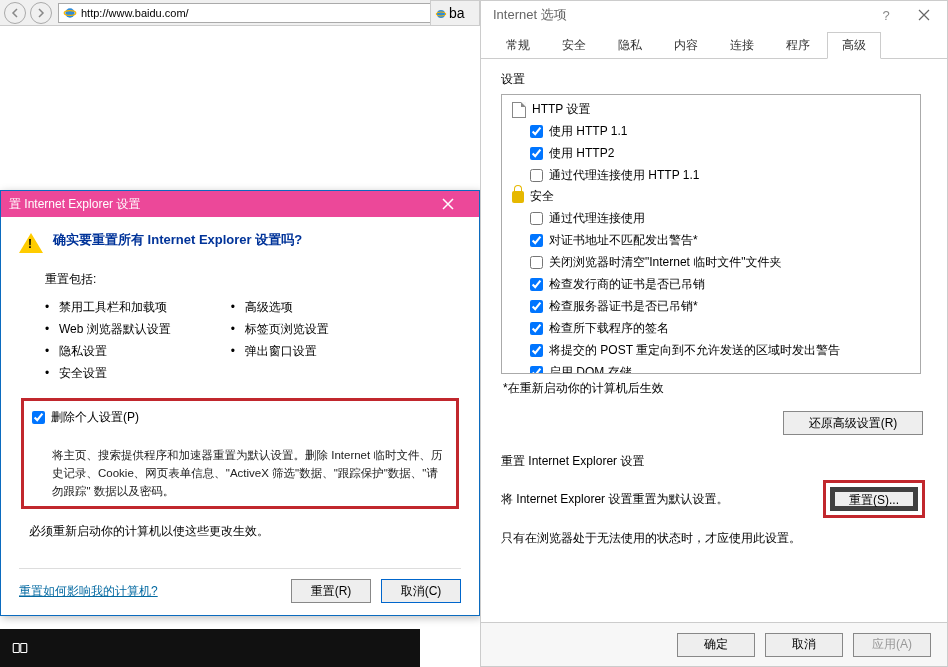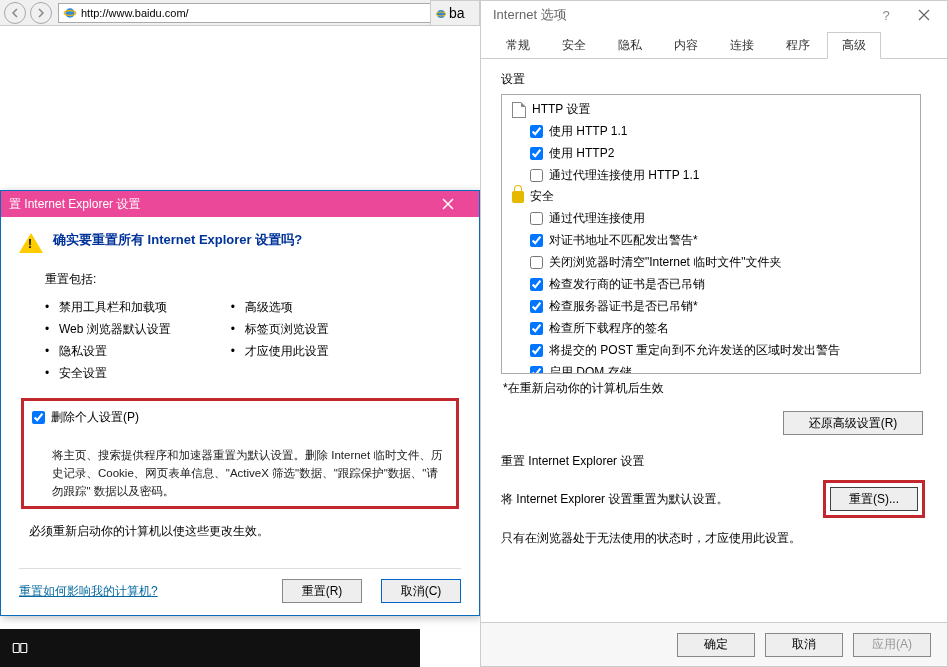--- a/index.html
+++ b/index.html
@@ -29,21 +29,21 @@
 .reset-columns ul { list-style: none; }
 .reset-columns li { font-size:12px; line-height: 22px; position:relative; padding-left:14px;}
 .reset-columns li::before { content:"•"; position:absolute; left:0; top:0; }
 .red-box { border: 3px solid #c1272d; padding: 8px 10px 6px 8px; margin: 4px 2px 14px 2px; }
 .red-box .cb-row { display:flex; align-items:center; gap:6px; margin-bottom:20px; }
 .red-box .cb-row input { width:13px; height:13px; }
 .red-box p { font-size:11.5px; line-height:18px; margin-left:20px; color:#222; }
 .reboot-note { margin: 4px 0 28px 10px; font-size:12px; }
 .reset-footer { display:flex; justify-content:space-between; align-items:center; padding-top: 10px; border-top: 1px solid #ddd; }
 .link { color: #0369a1; text-decoration: underline; cursor: pointer; }
-.reset-btns { display:flex; gap: 19px; }
+.reset-btns { display:flex; gap: 10px; }
 .dlg-btn { min-width: 80px; height: 24px; border: 1px solid #888; background: #eee; font-size: 12px; cursor:pointer; }
 .dlg-btn.default { border: 1px solid #0066cc; }
 
 
 .opts-dlg { position:absolute; top:0; left:480px; width:468px; height:667px; background:#fff; border:1px solid #ccc; }
 .opts-titlebar { height:28px; display:flex; align-items:center; justify-content:space-between; padding: 0 6px 0 12px; color:#666; font-size:13px; border-bottom: none; }
 .opts-titlebar .winbtns { display:flex; gap:4px; }
 .opts-titlebar .wbtn { width:34px; height:20px; display:flex; align-items:center; justify-content:center; color:#888; }
 .tabs-row { display:flex; align-items:flex-end; padding: 4px 10px 0 10px; border-bottom:1px solid #ccc; height: 30px; }
 .tab { padding: 4px 14px; font-size:12px; color:#333; cursor:pointer; border:1px solid transparent; border-bottom:none; margin-right:2px;}
@@ -57,21 +57,21 @@
 .tree-group .icon-lock { width:12px;height:12px;background:#e6b800;border-radius:2px; position:relative;}
 .tree-group .icon-lock::before{content:"";position:absolute;top:-6px;left:2px;width:6px;height:6px;border:1.5px solid #e6b800;border-bottom:none;border-radius:6px 6px 0 0;}
 .tree-item { display:flex; align-items:center; gap:6px; padding: 2px 0 2px 22px; line-height:18px; }
 .tree-item input { width:13px;height:13px; }
 .restart-note { font-size:12px; margin: 6px 0 14px 2px; }
 .restore-row { display:flex; justify-content:flex-end; margin-bottom: 18px; padding-right: 8px; }
 .restore-btn { min-width:140px; height:24px; border:1px solid #888; background:#eee; font-size:12px; cursor:pointer; }
 .reset-section-title { font-size:12px; margin-bottom: 10px; }
 .reset-row { display:flex; justify-content:space-between; align-items:center; margin-bottom: 6px; padding-right:6px;}
 .reset-row .red-btn-wrap { border:3px solid #c1272d; padding:4px; }
-.reset-row button { min-width:88px; height:24px; border:1px solid #404040; background:#eee; font-size:12px; cursor:pointer; }
+.reset-row button { min-width:88px; height:24px; border:5px solid #404040; background:#eee; font-size:12px; cursor:pointer; }
 .reset-caveat { font-size:12px; margin: 12px 0 18px 0; }
 .opts-footer { position:absolute; bottom:0; left:0; right:0; height:44px; border-top:1px solid #ccc; display:flex; justify-content:flex-end; align-items:center; gap:10px; padding-right:16px; background:#f7f7f7;}
 .opts-footer button { min-width:78px; height:24px; border:1px solid #888; background:#eee; font-size:12px; cursor:pointer; }
 .opts-footer button.disabled { color:#999; }
 
 
 .taskbar { position:absolute; bottom:0; left:0; width:420px; height:38px; background:#111; display:flex; align-items:center; gap:8px; padding-left:6px;}
 .task-icon { width:28px;height:28px;display:flex;align-items:center;justify-content:center;color:#fff; }
 .task-icon svg{width:18px;height:18px;stroke:#fff;fill:none;stroke-width:1.5;}
 
@@ -127,21 +127,21 @@
       <div class="reset-columns">
         <ul>
           <li>禁用工具栏和加载项</li>
           <li>Web 浏览器默认设置</li>
           <li>隐私设置</li>
           <li>安全设置</li>
         </ul>
         <ul>
           <li>高级选项</li>
           <li>标签页浏览设置</li>
-          <li>才应使用此设置</li>
+          <li>弹出窗口设置</li>
         </ul>
       </div>
     </div>
     <div class="red-box">
       <div class="cb-row">
         <input type="checkbox" checked="" style="">
         <span>删除个人设置(P)</span>
       </div>
       <p>将主页、搜索提供程序和加速器重置为默认设置。删除 Internet 临时文件、历史记录、Cookie、网页表单信息、"ActiveX 筛选"数据、"跟踪保护"数据、"请勿跟踪" 数据以及密码。</p>
     </div>

